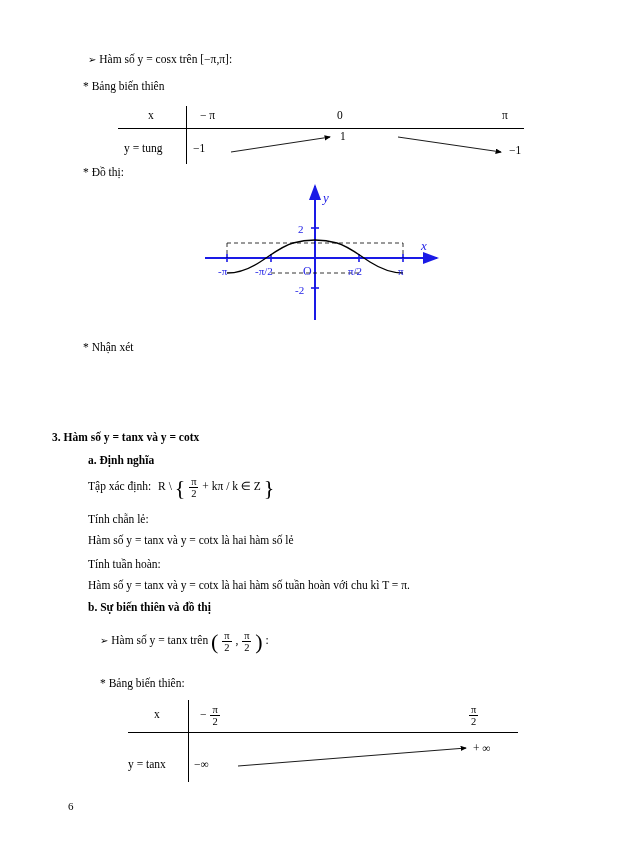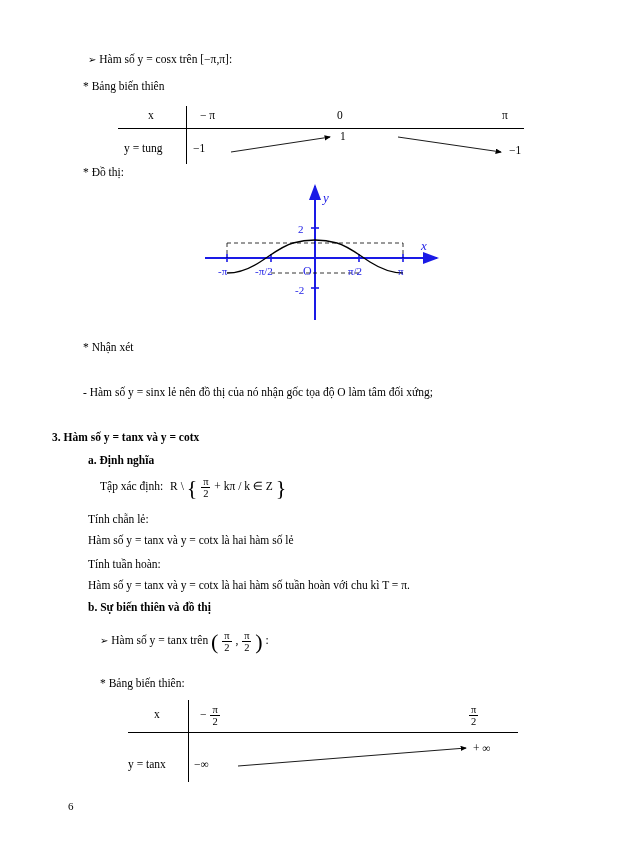--- a/index.html
+++ b/index.html
@@ -190,26 +190,25 @@
     
     
     
     
     
     
     
   </div>
 
   <div class="line" style="left:83px; top:340px;">* Nhận xét</div>
-  <div class="line" style="left:83px; top:385px;">- Hàm số y = sinx lẻ nên đồ thị của nó nhận gốc tọa độ O làm tâm đối xứng;</div>
 
   <div class="line bold" style="left:52px; top:430px;">3. Hàm số y = tanx và y = cotx</div>
   <div class="line bold" style="left:88px; top:453px;">a. Định nghĩa</div>
 
-  <div class="line" style="left:88px; top:476px;margin-left:12px;">
+  <div class="line" style="left:88px; top:476px;">
     <span>Tập xác định:</span>
     <span style="margin-left:4px;">R \</span>
     <span class="big-paren">{</span>
     <span class="frac">
       <span class="num">π</span>
       <span class="den">2</span>
     </span>
     <span>+ kπ / k ∈ Z</span>
     <span class="big-paren">}</span>
   </div>

